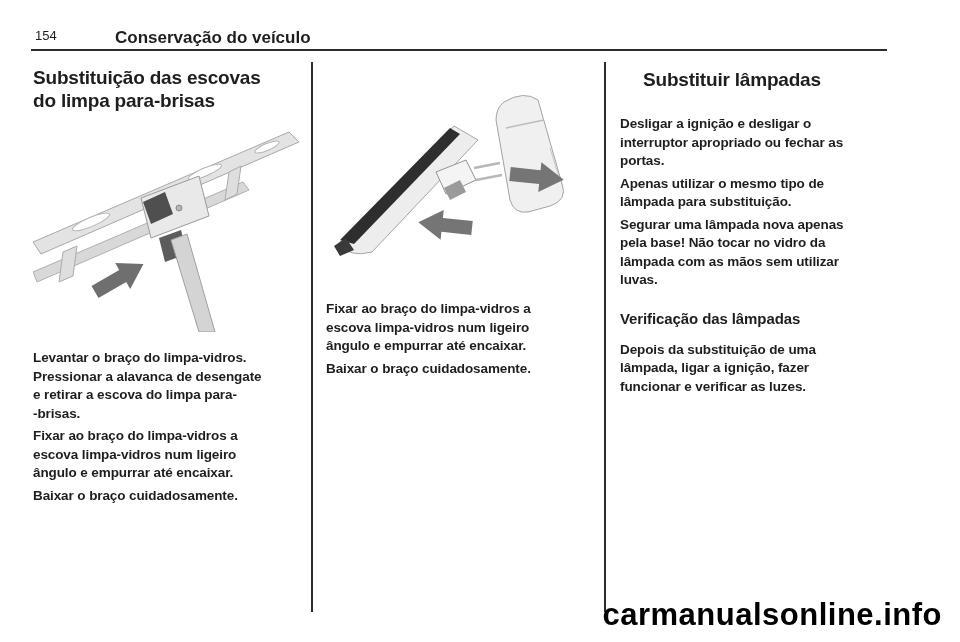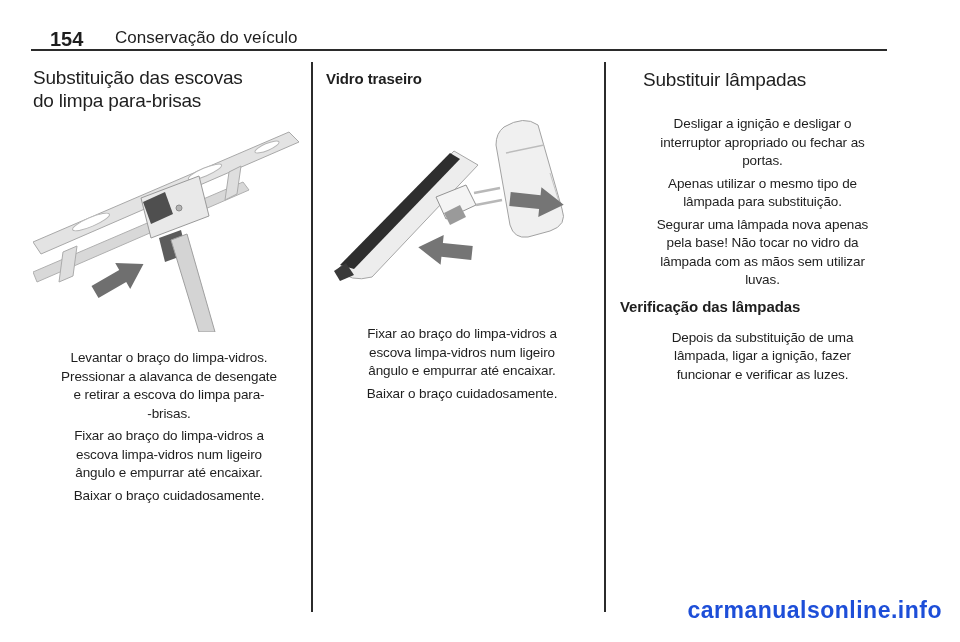--- a/index.html
+++ b/index.html
@@ -1,50 +1,50 @@
 <!DOCTYPE html>
 <html><head>
 <meta charset="utf-8">
 <style>
   html,body{margin:0;padding:0;}
   body{
     width:960px;height:642px;position:relative;background:#ffffff;overflow:hidden;
     font-family:"Liberation Sans",sans-serif;color:#1e1e1e;
   }
   
-  .page-num{position:absolute;left:50px;top:28px;font-size:20px;font-weight:bold;}
-  .chapter{position:absolute;left:115px;top:28px;font-size:17px;font-weight:normal;}
+  .page-num{position:absolute;left:35px;top:28px;font-size:13px;font-weight:normal;}
+  .chapter{position:absolute;left:115px;top:28px;font-size:17px;font-weight:bold;}
   .header-rule{position:absolute;left:31px;top:49px;width:856px;height:2px;background:#2b2b2b;}
   
   .vdiv{position:absolute;top:62px;width:2px;height:550px;background:#2b2b2b;}
   .vdiv.d1{left:311px;}
   .vdiv.d2{left:604px;}
   
   .col{position:absolute;top:62px;}
   .col1{left:33px;width:272px;}
   .col2{left:326px;width:272px;}
   .col3{left:620px;width:285px;}
-  h2.sec{margin:0;font-size:19px;line-height:23px;font-weight:normal;white-space:pre;letter-spacing:-0.2px;}
+  h2.sec{margin:0;font-size:19px;line-height:23px;font-weight:bold;white-space:pre;letter-spacing:-0.2px;}
   h3.sub{margin:0;font-size:15px;line-height:17px;font-weight:bold;letter-spacing:-0.1px;}
-  p.body-par{margin:0 0 4px 0;font-size:13.5px;line-height:18.5px;font-weight:normal;letter-spacing:-0.1px;white-space:pre;text-align:center;}
+  p.body-par{margin:0 0 4px 0;font-size:13.5px;line-height:18.5px;font-weight:bold;letter-spacing:-0.1px;white-space:pre;}
   .col1 h2.sec{margin-top:4px;}
   .col1 h3.sub{margin-top:16px;}
   .col1 .figure{margin-top:8px;}
   .col1 .par-block{margin-top:17px;}
   .col2 h3.sub{margin-top:8px;}
   .col2 .figure{margin-top:6px;}
   .col2 .par-block{margin-top:20px;}
   .col3 h2.sec{margin-top:6px;margin-left:23px;}
   .col3 .par-block{margin-top:24px;}
-  .col3 h3.sub{margin-top:8px;}
+  .col3 h3.sub{margin-top:20px;}
   .col3 .par-block2{margin-top:14px;}
   .figure{width:268px;height:212px;background:#ffffff;}
   .figure svg{display:block;width:268px;height:212px;}
   
-  .watermark{position:absolute;right:18px;bottom:18px;font-size:23px;font-weight:bold;color:#1d4ed8;letter-spacing:0.5px;}
+  .watermark{position:absolute;right:18px;bottom:9px;font-size:31px;font-weight:bold;color:#000000;letter-spacing:0.5px;}
 </style>
 </head>
 <body>
 
 <div class="page-num">154</div>
 <div class="chapter">Conservação do veículo</div>
 <div class="header-rule"></div>
 
 <div class="vdiv d1"></div>
 <div class="vdiv d2"></div>
@@ -85,21 +85,20 @@
 e retirar a escova do limpa para-
 -brisas.</p>
     <p class="body-par">Fixar ao braço do limpa-vidros a
 escova limpa-vidros num ligeiro
 ângulo e empurrar até encaixar.</p>
     <p class="body-par">Baixar o braço cuidadosamente.</p>
   </div>
 </div>
 
 <div class="col col2">
-  <h3 class="sub">Vidro traseiro</h3>
   <div class="figure">
     <svg viewBox="0 0 268 212">
 
       <path d="M12,176 L128,58 L152,72 L46,184 Q24,190 12,176 Z" fill="#ededed" stroke="#a6a6a6" stroke-width="1"></path>
 
       <polygon points="14,172 124,60 134,66 28,176" fill="#2e2e2e"></polygon>
       <polygon points="8,178 20,170 28,182 14,188" fill="#3a3a3a"></polygon>
 
       <polygon points="110,104 140,92 150,112 120,126" fill="#f4f4f4" stroke="#939393" stroke-width="1"></polygon>
       <polygon points="118,120 134,112 140,124 124,132" fill="#9a9a9a"></polygon>

